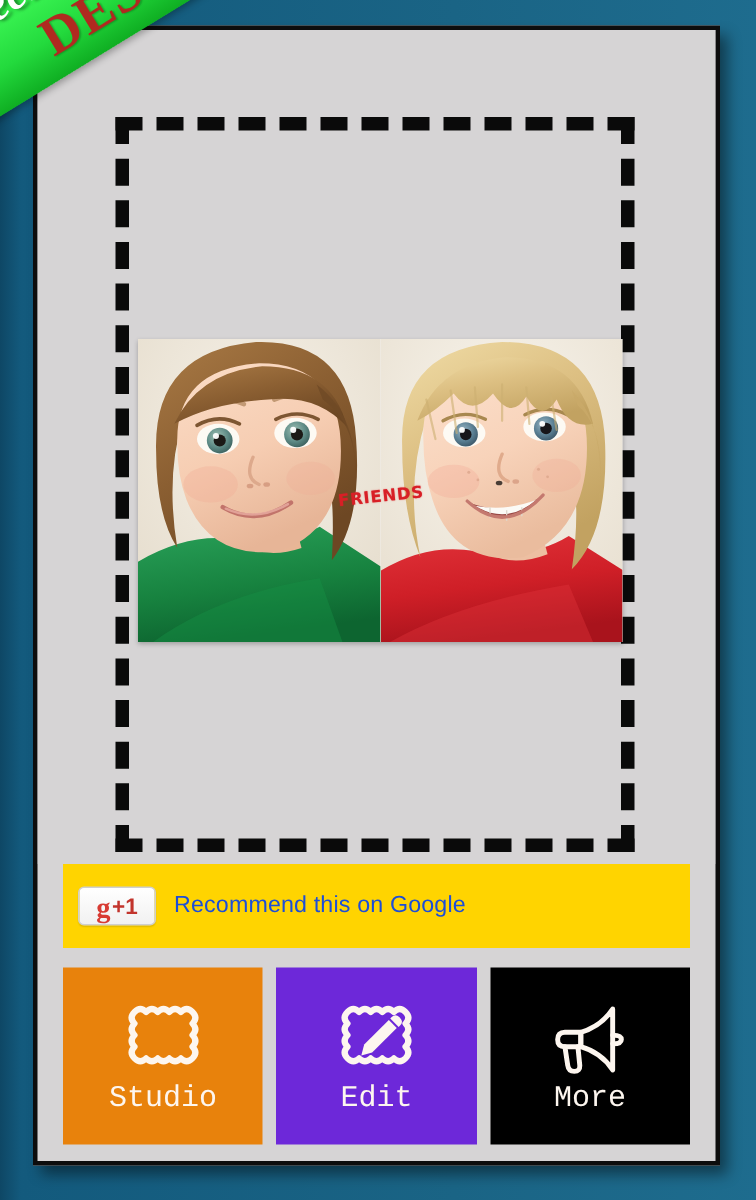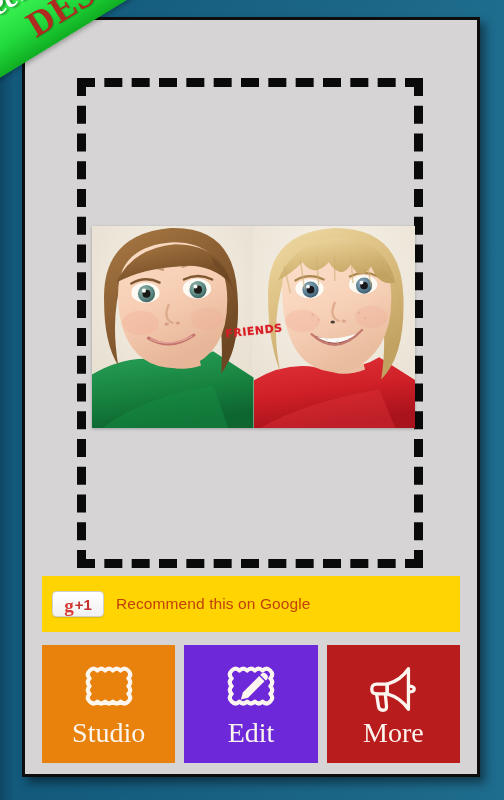--- a/index.html
+++ b/index.html
@@ -133,21 +133,21 @@
     font-family: "Liberation Sans", sans-serif;
     font-weight: bold;
     font-size: 15px;
     color: #c2342c;
     line-height: 1;
   }
   #recommend-label {
     margin-left: 12px;
     font-family: "Liberation Sans", sans-serif;
     font-size: 15.5px;
-    color: #c2410c;
+    color: #1d4ed8;
     letter-spacing: 0.1px;
   }
 
   
   #action-bar {
     position: absolute;
     left: 17px;
     top: 625px;
     width: 418px;
     height: 118px;
@@ -160,27 +160,27 @@
     flex-direction: column;
     align-items: center;
     justify-content: center;
     cursor: pointer;
     user-select: none;
   }
   .action-button .btn-icon { width: 62px; height: 56px; }
   .action-button .btn-label {
     margin-top: 2px;
     color: #fdf6ef;
-    font-family: Liberation Serif, serif;
-    font-size: 28px;
+    font-family: Liberation Mono, monospace;
+    font-size: 20px;
     line-height: 1;
   }
   #btn-studio { background: #e8820c; }
   #btn-edit   { background: #6d28d9; }
-  #btn-more   { background: #b91c1c; }
+  #btn-more   { background: #000000; }
 
   
   #promo-ribbon {
     position: absolute;
     left: -84px;
     top: 26px;
     width: 400px;
     height: 88px;
     transform: rotate(-31.5deg);
     transform-origin: left top;

